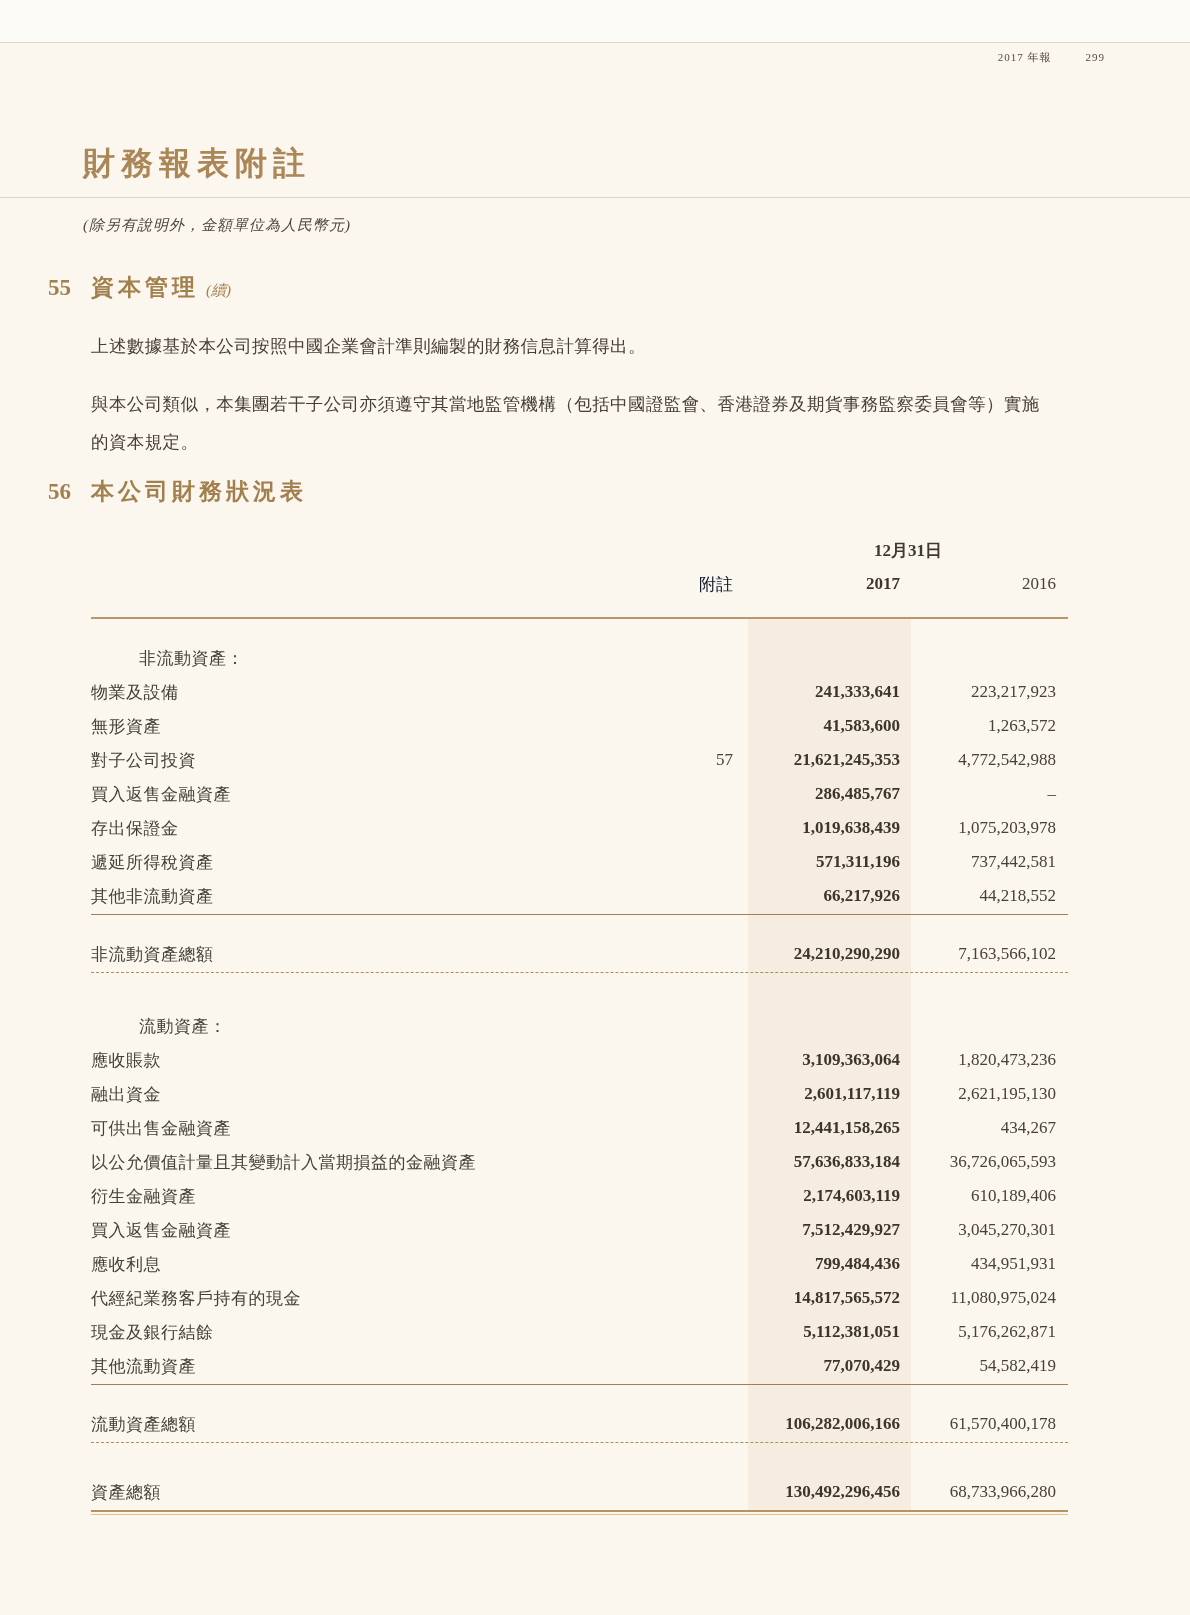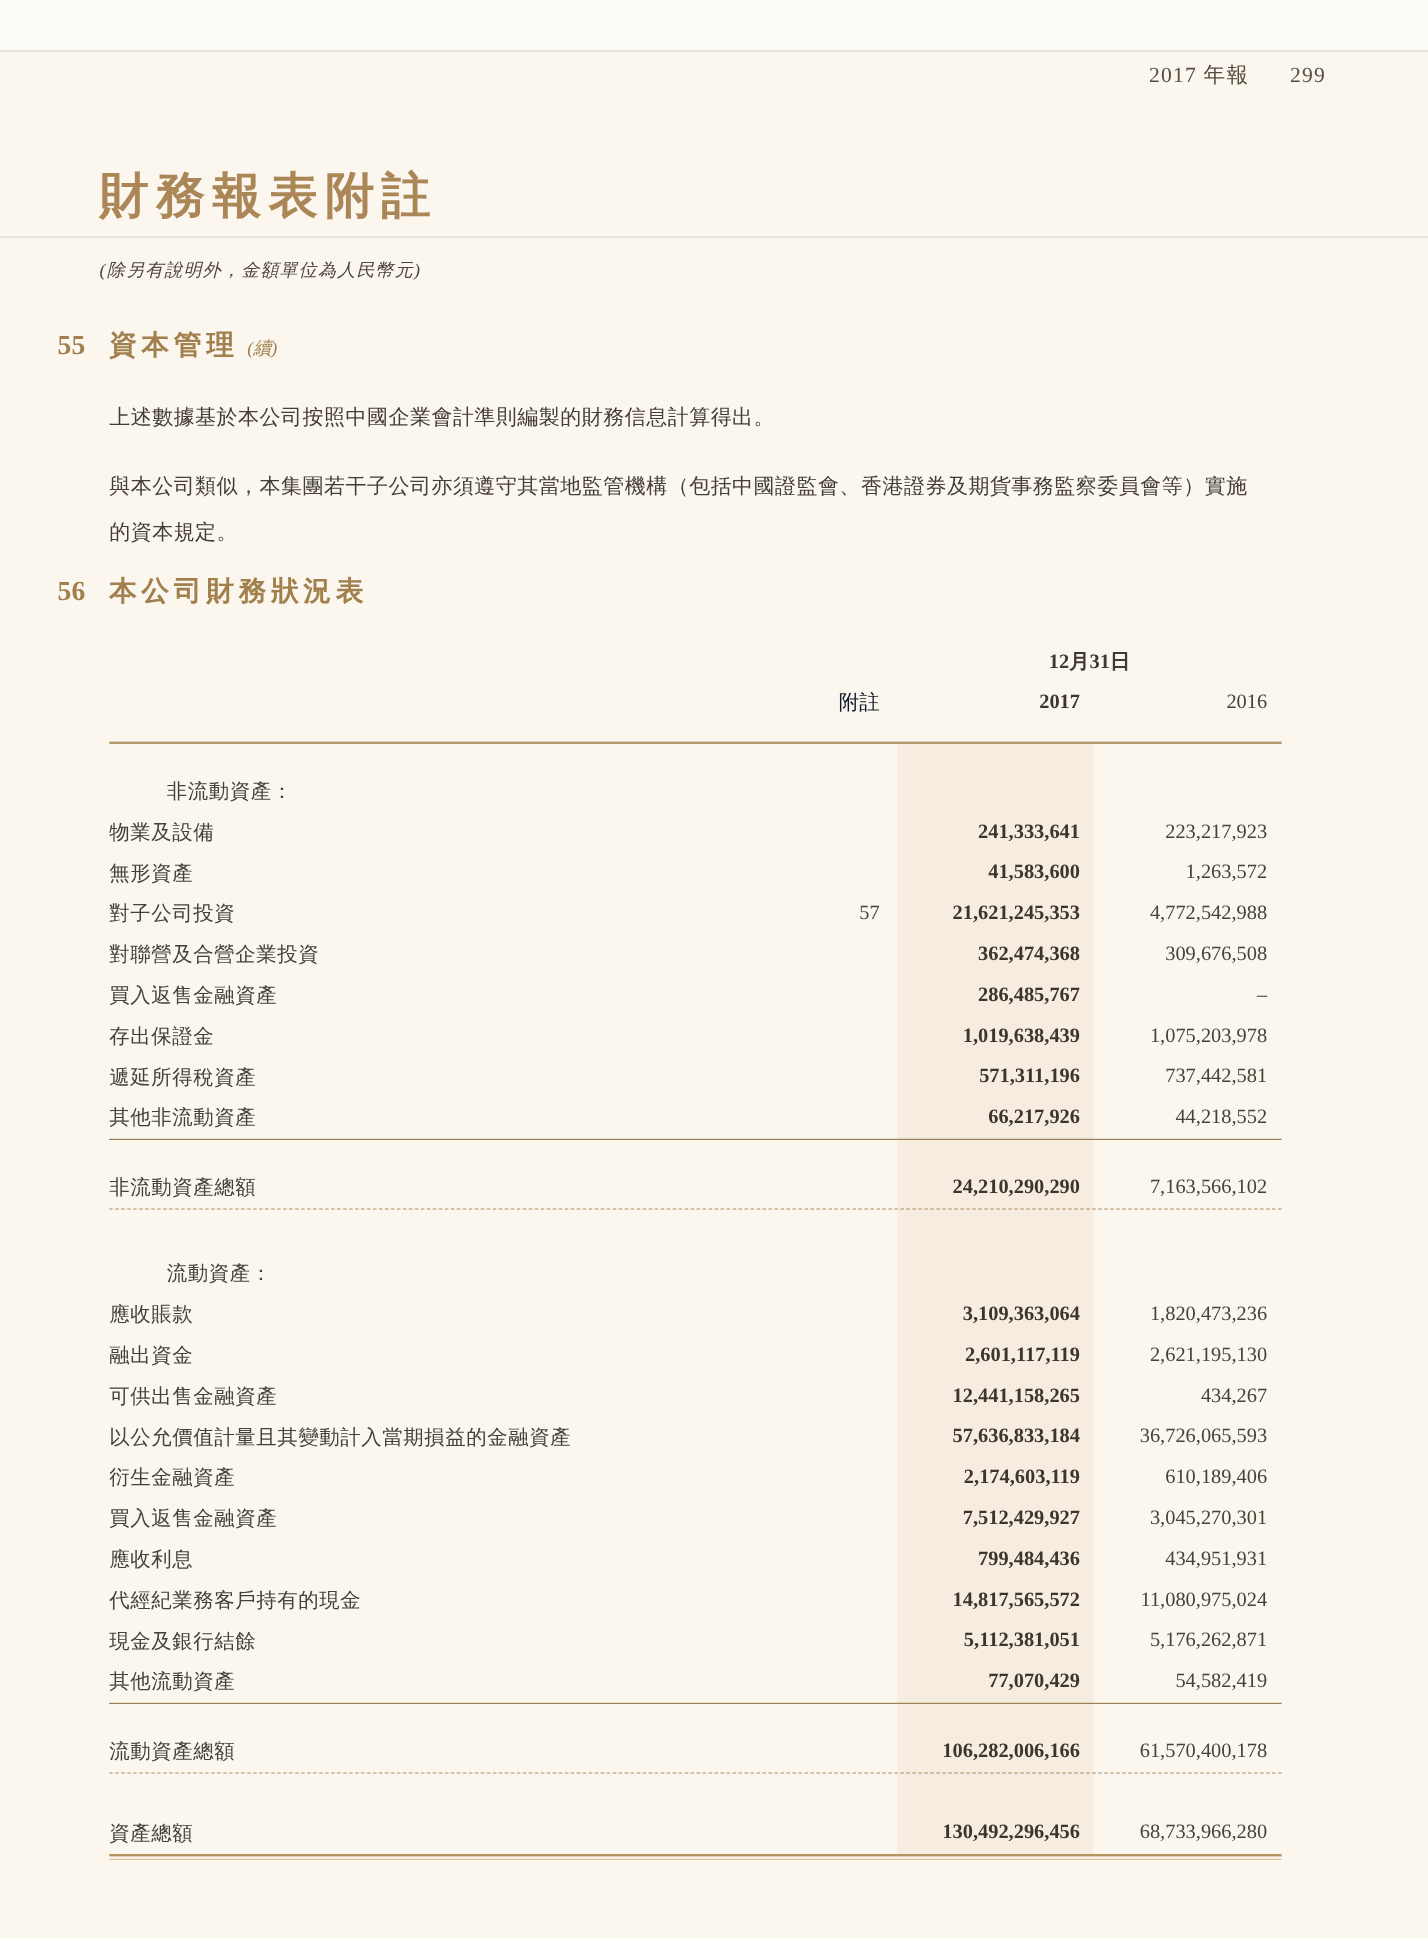--- a/index.html
+++ b/index.html
@@ -9,26 +9,26 @@
     width:1190px;height:1615px;
     margin:0 auto;
     background:#fbf6ee;
     overflow:hidden;
     font-family:"Liberation Serif","DejaVu Serif",serif;
     color:#453f36;
   }
   .top-strip{height:42px;background:#fdfbf6;border-bottom:1px solid #d9d5cc;}
   .page-header{
     position:absolute;top:50px;right:85px;
-    font-size:18px;color:#544c3f;letter-spacing:1px;
+    font-size:11px;color:#544c3f;letter-spacing:1px;
     display:flex;gap:34px;align-items:baseline;
   }
   h1.doc-title{
     margin:96px 3px 0 83px;
-    font-size:41px;line-height:48px;font-weight:700;
+    font-size:32px;line-height:48px;font-weight:700;
     color:#ab8758;letter-spacing:6px;
   }
   .title-rule{margin-top:10px;border-top:1px solid #dad6cd;}
   .unit-note{
     margin:18px 0 0 83px;
     font-size:15px;font-style:italic;color:#4e463c;letter-spacing:1px;
   }
   .section{padding-left:48px;}
   .sec-head{display:flex;align-items:baseline;line-height:30px;}
   .sec-head.first{margin-top:38px;}
@@ -145,26 +145,20 @@
             <span class="c-2017 num">41,583,600</span>
             <span class="c-2016 num">1,263,572</span>
           </div>
           <div class="t-row data">
             <span class="c-label">對子公司投資</span>
             <span class="c-note">57</span>
             <span class="c-2017 num">21,621,245,353</span>
             <span class="c-2016 num">4,772,542,988</span>
           </div>
           <div class="t-row data">
-            <span class="c-label">對聯營及合營企業投資</span>
-            <span class="c-note"></span>
-            <span class="c-2017 num">362,474,368</span>
-            <span class="c-2016 num">309,676,508</span>
-          </div>
-          <div class="t-row data">
             <span class="c-label">買入返售金融資產</span>
             <span class="c-note"></span>
             <span class="c-2017 num">286,485,767</span>
             <span class="c-2016 num">–</span>
           </div>
           <div class="t-row data">
             <span class="c-label">存出保證金</span>
             <span class="c-note"></span>
             <span class="c-2017 num">1,019,638,439</span>
             <span class="c-2016 num">1,075,203,978</span>

